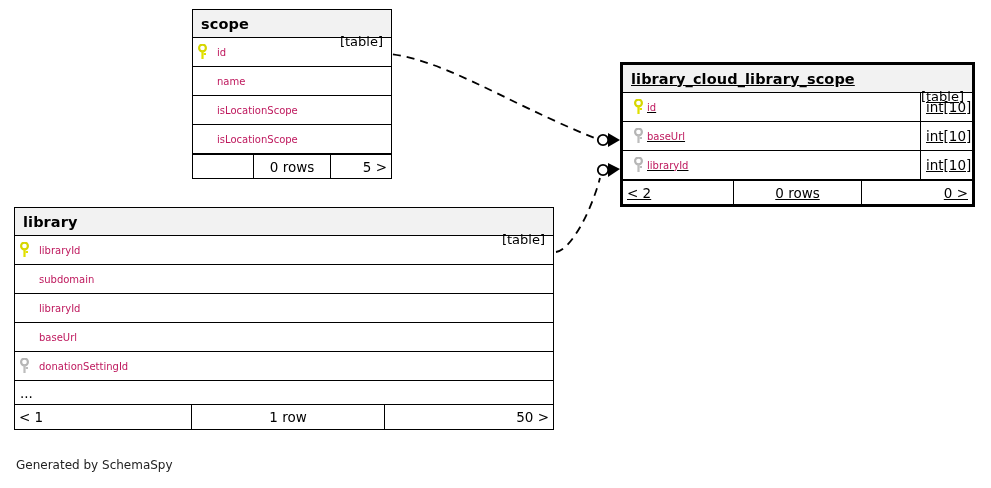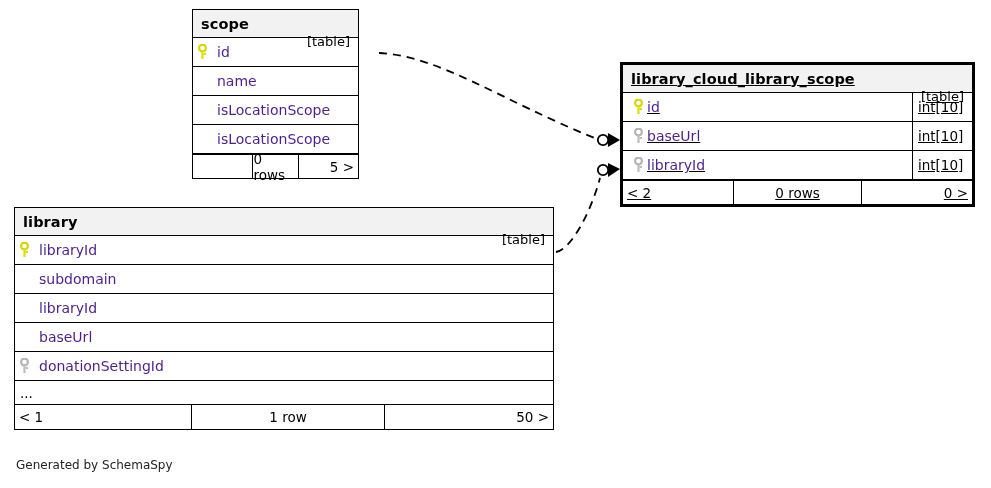--- a/index.html
+++ b/index.html
@@ -66,29 +66,29 @@
     background: #ffffff;
   }
   .tbl-row:last-child {
     border-bottom: none;
   }
   .col-name {
     flex: 1 1 auto;
     display: flex;
     align-items: center;
     padding-left: 6px;
-    font-size: 14px;
-    color: #4c1d95;
+    font-size: 10px;
+    color: #be185d;
     overflow: hidden;
     white-space: nowrap;
     text-align: center;
   }
   .col-type {
     flex: 0 0 auto;
-    width: 60px;
+    width: 52px;
     border-left: 1px solid #000000;
     height: 100%;
     display: flex;
     align-items: center;
     padding-left: 5px;
     box-sizing: border-box;
     font-size: 13.5px;
     color: #000000;
   }
   .key-slot {
@@ -156,21 +156,21 @@
       <path d="M 620,140 L 608,133 L 608,147 Z" fill="#000000"></path>
     </g>
 
     <g>
       <path d="M 556,252 C 570,250 590,215 600,178" fill="none" stroke="#000000" stroke-width="1.8" stroke-dasharray="8,6"></path>
       <circle cx="603" cy="170" r="5.2" fill="#ffffff" stroke="#000000" stroke-width="1.8"></circle>
       <path d="M 620,169 L 608,163 L 608,177 Z" fill="#000000"></path>
     </g>
   </svg>
 
-  <div class="table-box" id="tbl-scope" style="left:192px; top:9px; width:167px;">
+  <div class="table-box" id="tbl-scope" style="left:192px; top:9px; width:200px;">
     <div class="tbl-header">
       <span class="tbl-title">scope</span>
       <span class="tbl-kind">[table]</span>
     </div>
 
     <div class="tbl-row">
       <span class="key-slot">
         <svg width="9" height="16" viewBox="0 0 9 16">
           <circle cx="4.5" cy="4" r="3.4" fill="none" stroke="#d6d600" stroke-width="2.2"></circle>
           <rect x="3.4" y="6.5" width="2.2" height="8.5" fill="#e0e000"></rect>

